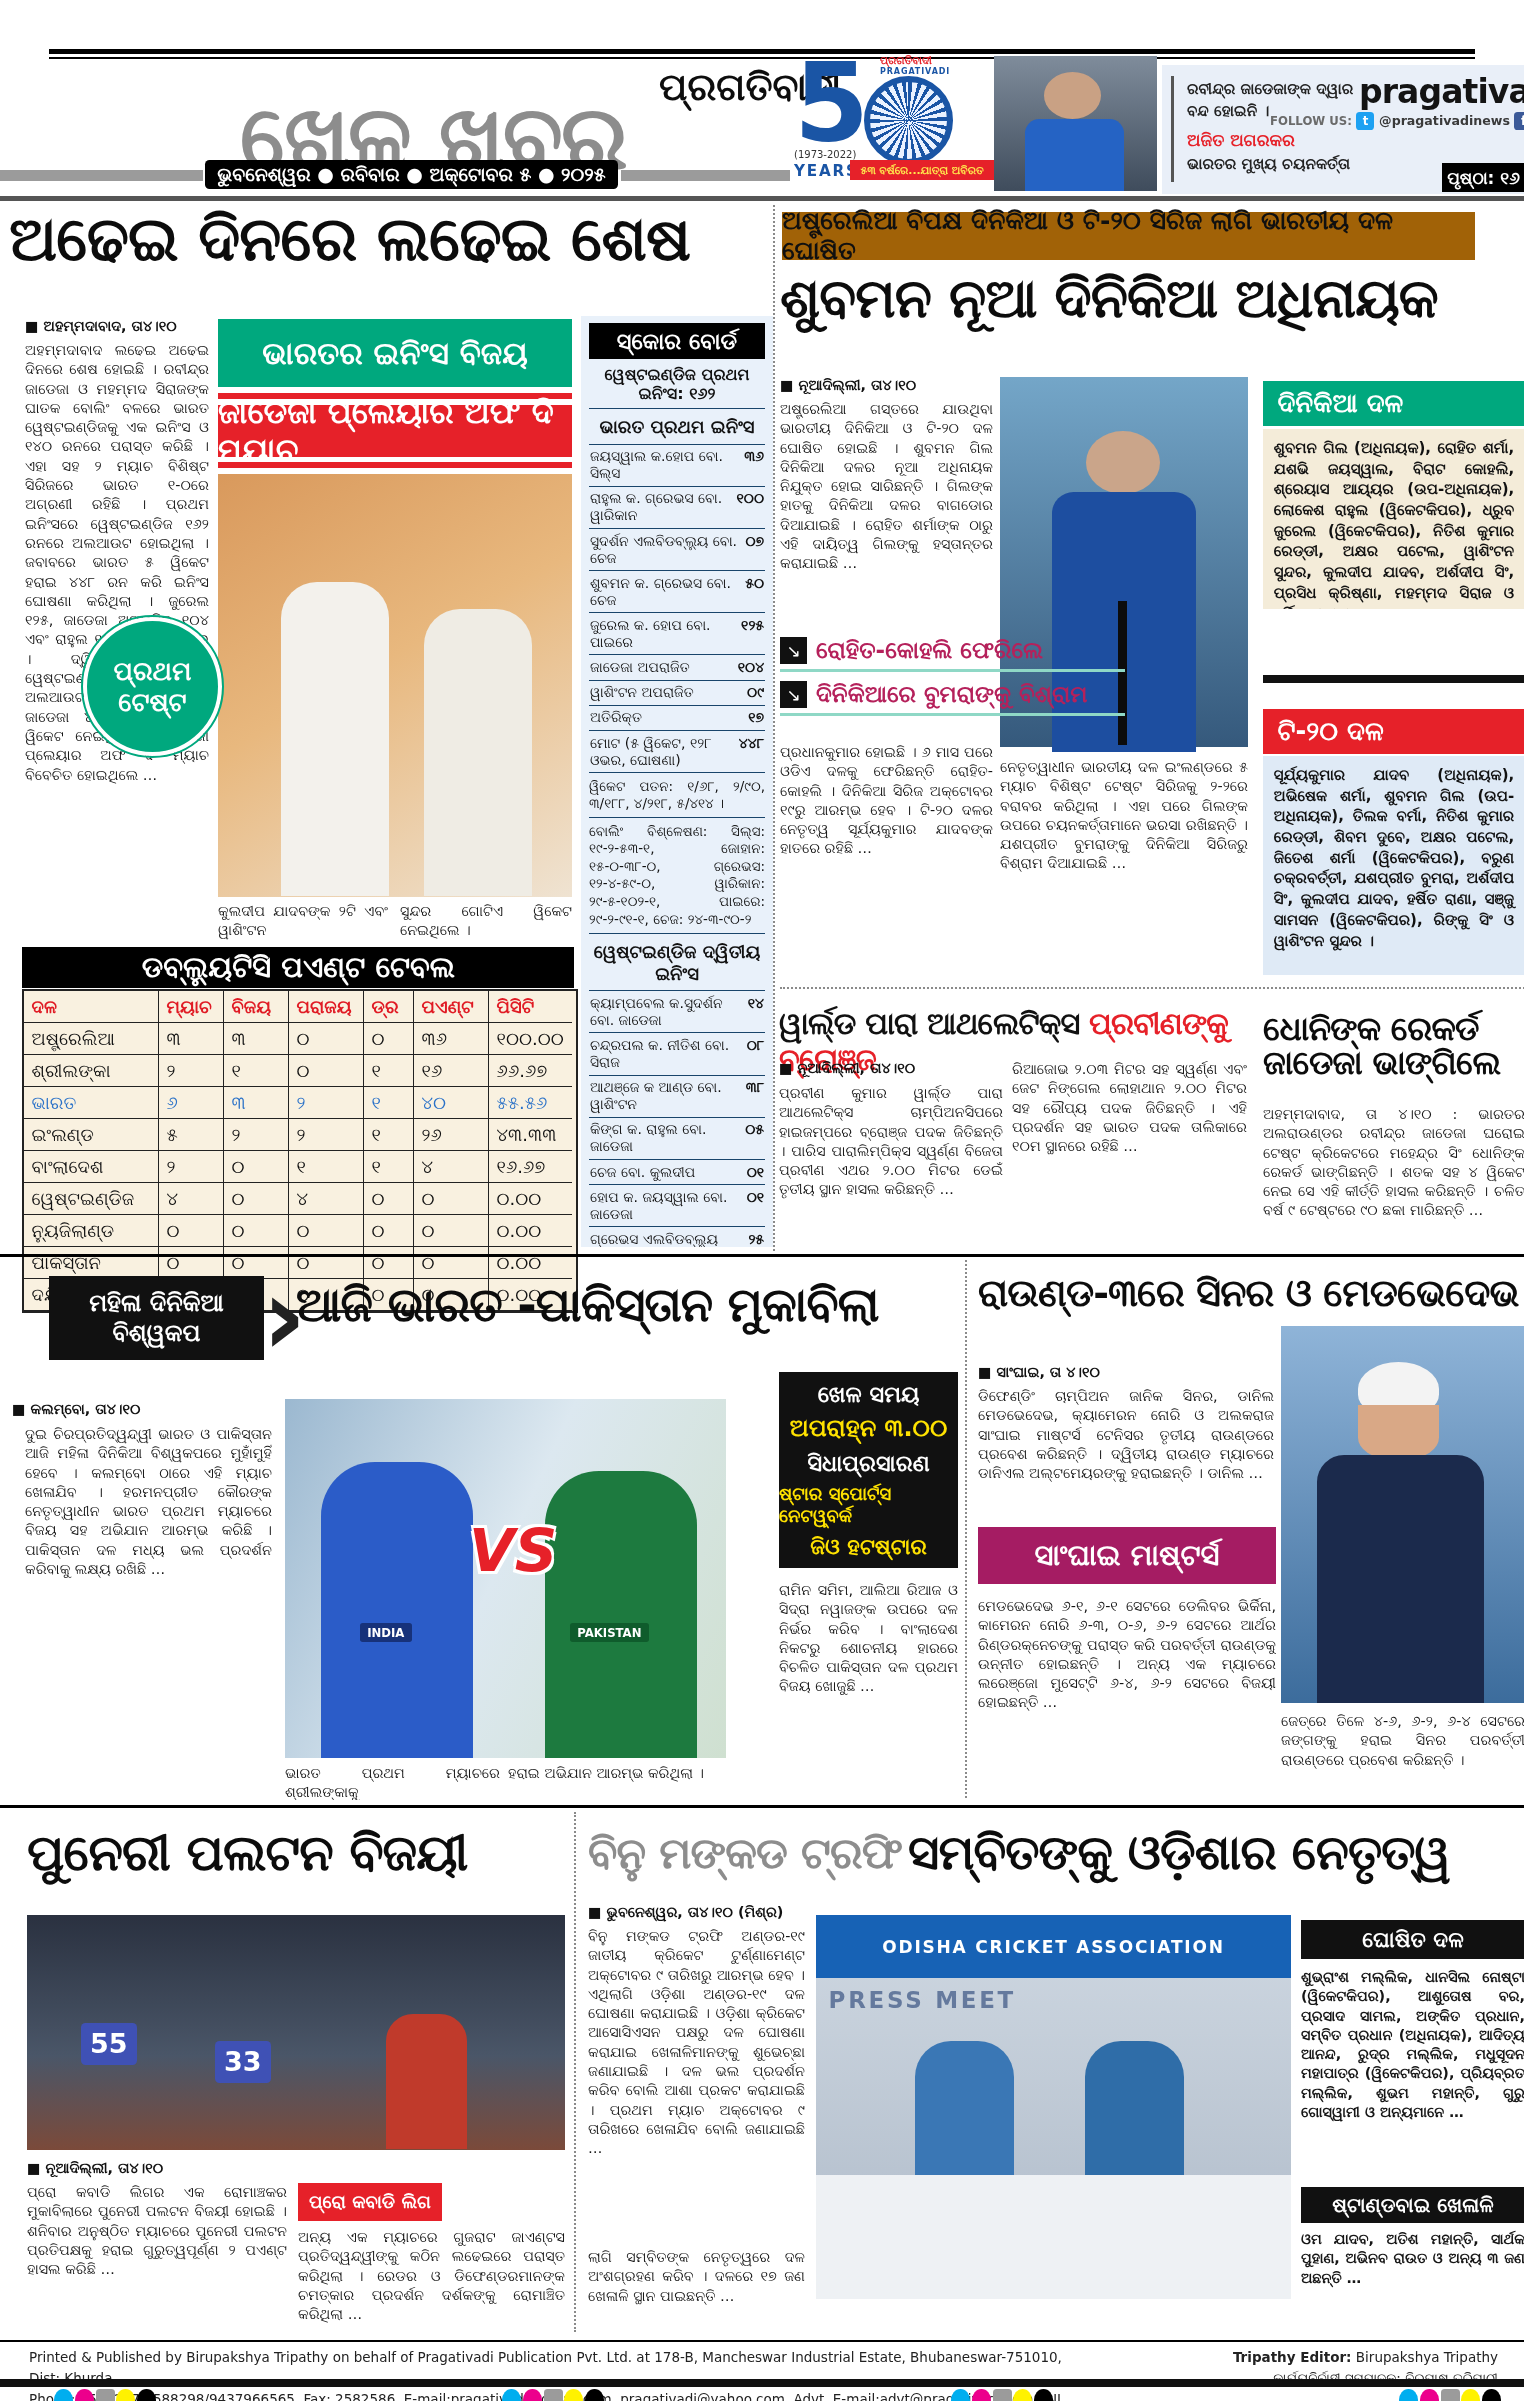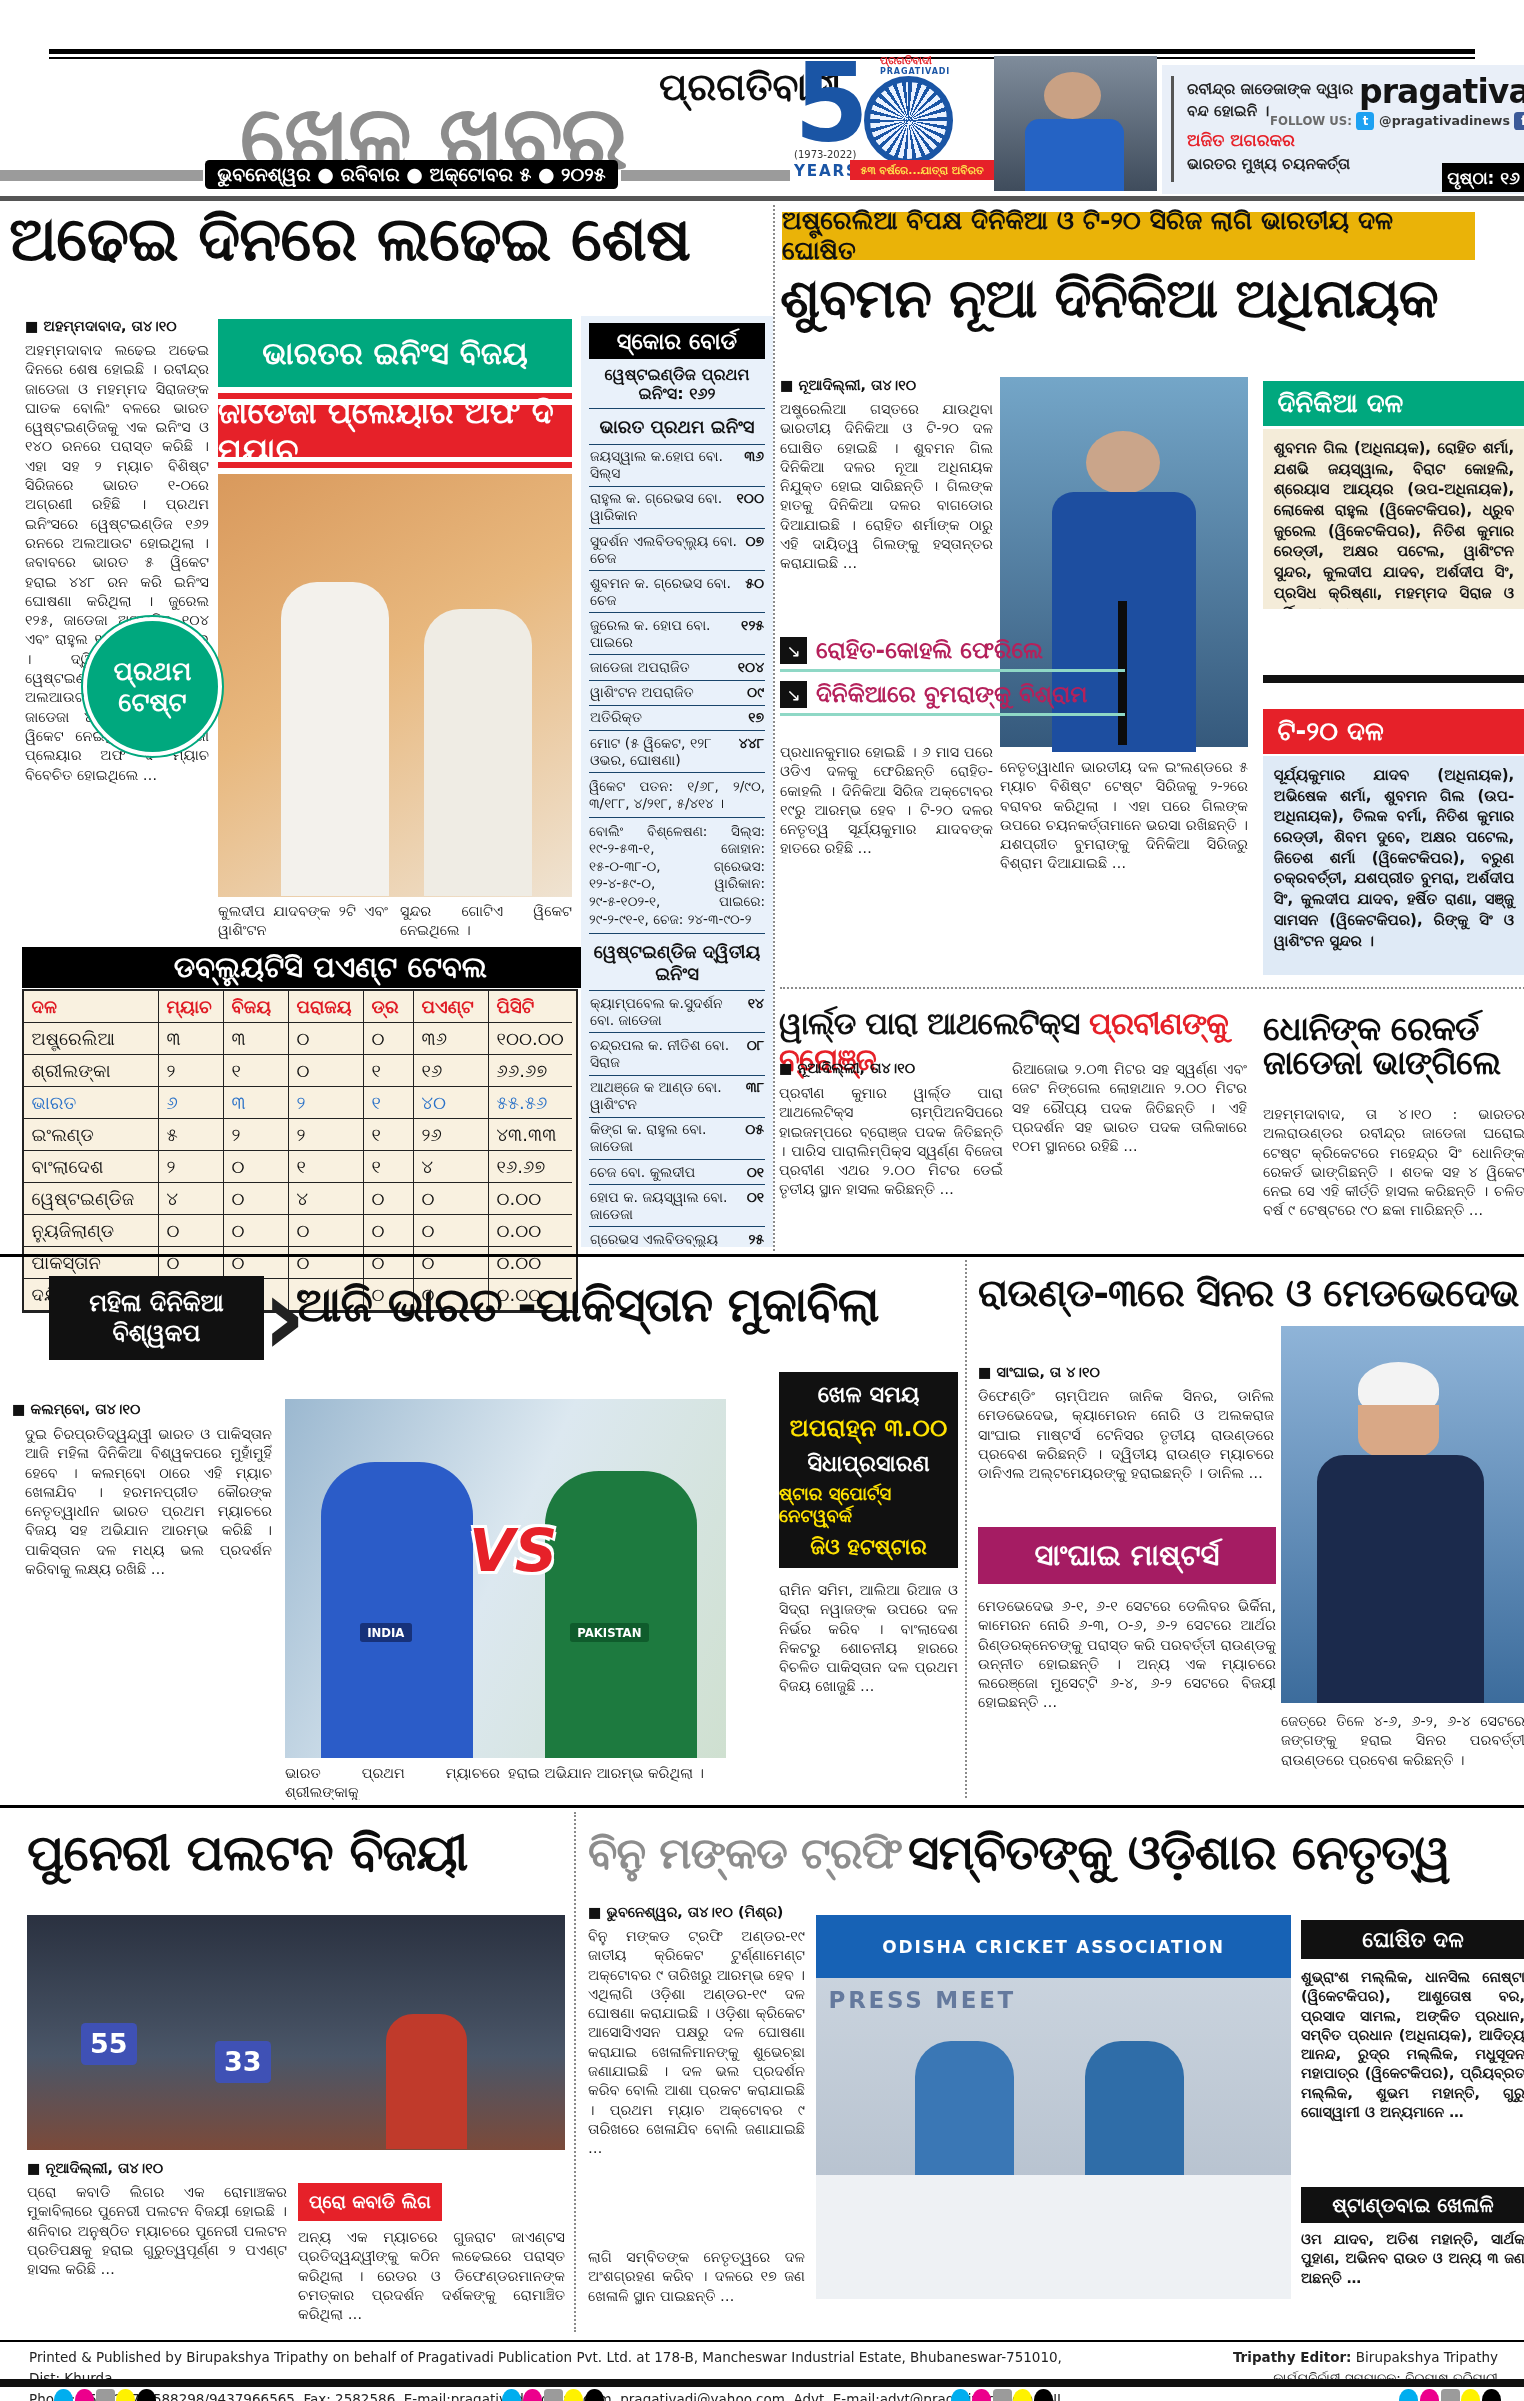--- a/index.html
+++ b/index.html
@@ -48,21 +48,21 @@
   .sb-p{font-size:13.5px;line-height:1.3;padding:4.5px 0;border-bottom:1.8px solid #19456b;text-align:justify;}
   
   .wtc-titlebar{background:#000;color:#fff;font-size:29px;font-weight:bold;display:flex;align-items:center;justify-content:center;}
   #wtc-grid{display:grid;grid-template-columns:135px 65px 65px 75px 50px 75px 83px;
             border:2.2px solid #222;background:#f9f1e0;}
   .wtc-cell{border-right:1.8px solid #222;border-bottom:1.8px solid #222;padding:4.5px 7.2px;font-size:18px;}
   .wtc-cell:nth-child(7n){border-right:none;}
   .wtc-h{color:#e01b24;font-weight:bold;}
   .wtc-cell.blue{color:#2b72c8;}
   
-  .kicker{background:#eab308;font-weight:bold;font-size:25px;display:flex;align-items:center;justify-content:center;color:#101010;}
+  .kicker{background:#a16207;font-weight:bold;font-size:25px;display:flex;align-items:center;justify-content:center;color:#101010;}
   .subhead{display:flex;align-items:center;gap:9px;}
   .subhead .arrow{width:27px;height:27px;background:#111;color:#fff;display:flex;align-items:center;justify-content:center;font-size:17px;flex:none;}
   .subhead .stxt{color:#b5215b;font-weight:bold;font-size:23px;white-space:nowrap;}
   .tealline{background:#8fd8c6;height:2.7px;}
   .tab{color:#fff;font-weight:bold;font-size:26px;display:flex;align-items:center;padding-left:14.4px;}
   .tab.green{background:#00a87e;}
   .tab.red{background:#e62129;}
   .squadbox{font-size:15px;font-weight:600;line-height:1.38;padding:9px 10.8px;box-sizing:border-box;text-align:justify;}
   .cream{background:#f4ecd9;}
   .lblue{background:#dfeaf6;}
@@ -148,21 +148,21 @@
     <span class="abs" style="left:63px;top:108px;width:108px;height:314px;border-radius:36px 36px 0 0;background:#f3f1ec;"></span>
     <span class="abs" style="left:206px;top:135px;width:108px;height:287px;border-radius:36px 36px 0 0;background:#efece4;"></span>
   </div>
   <div class="abs badge" style="left:83px;top:617px;width:131px;height:131px;">
     <span style="font-size:26px;">ପ୍ରଥମ</span>
     <span style="font-size:26px;">ଟେଷ୍ଟ</span>
   </div>
   <div class="abs bt" style="left:218px;top:902px;width:170px;height:39px;overflow:hidden;">କୁଲଦୀପ ଯାଦବଙ୍କ ୨ଟି ଏବଂ ୱାଶିଂଟନ</div>
   <div class="abs bt" style="left:400px;top:902px;width:172px;height:39px;overflow:hidden;">ସୁନ୍ଦର ଗୋଟିଏ ୱିକେଟ ନେଇଥିଲେ ।</div>
 
-  <div class="abs wtc-titlebar" style="left:22.4px;top:947px;width:552px;height:41px;padding-left:32px;">ଡବ୍ଲ୍ୟୁଟିସି ପଏଣ୍ଟ ଟେବଲ</div>
+  <div class="abs wtc-titlebar" style="left:22.4px;top:947px;width:552px;height:41px;">ଡବ୍ଲ୍ୟୁଟିସି ପଏଣ୍ଟ ଟେବଲ</div>
   <div class="abs" id="wtc-grid" style="left:22.4px;top:989px;width:552px;">
       <div class="wtc-cell wtc-h">ଦଳ</div>
       <div class="wtc-cell wtc-h">ମ୍ୟାଚ</div>
       <div class="wtc-cell wtc-h">ବିଜୟ</div>
       <div class="wtc-cell wtc-h">ପରାଜୟ</div>
       <div class="wtc-cell wtc-h">ଡ୍ର</div>
       <div class="wtc-cell wtc-h">ପଏଣ୍ଟ</div>
       <div class="wtc-cell wtc-h">ପିସିଟି</div>
       <div class="wtc-cell">ଅଷ୍ଟ୍ରେଲିଆ</div>
       <div class="wtc-cell">୩</div>

